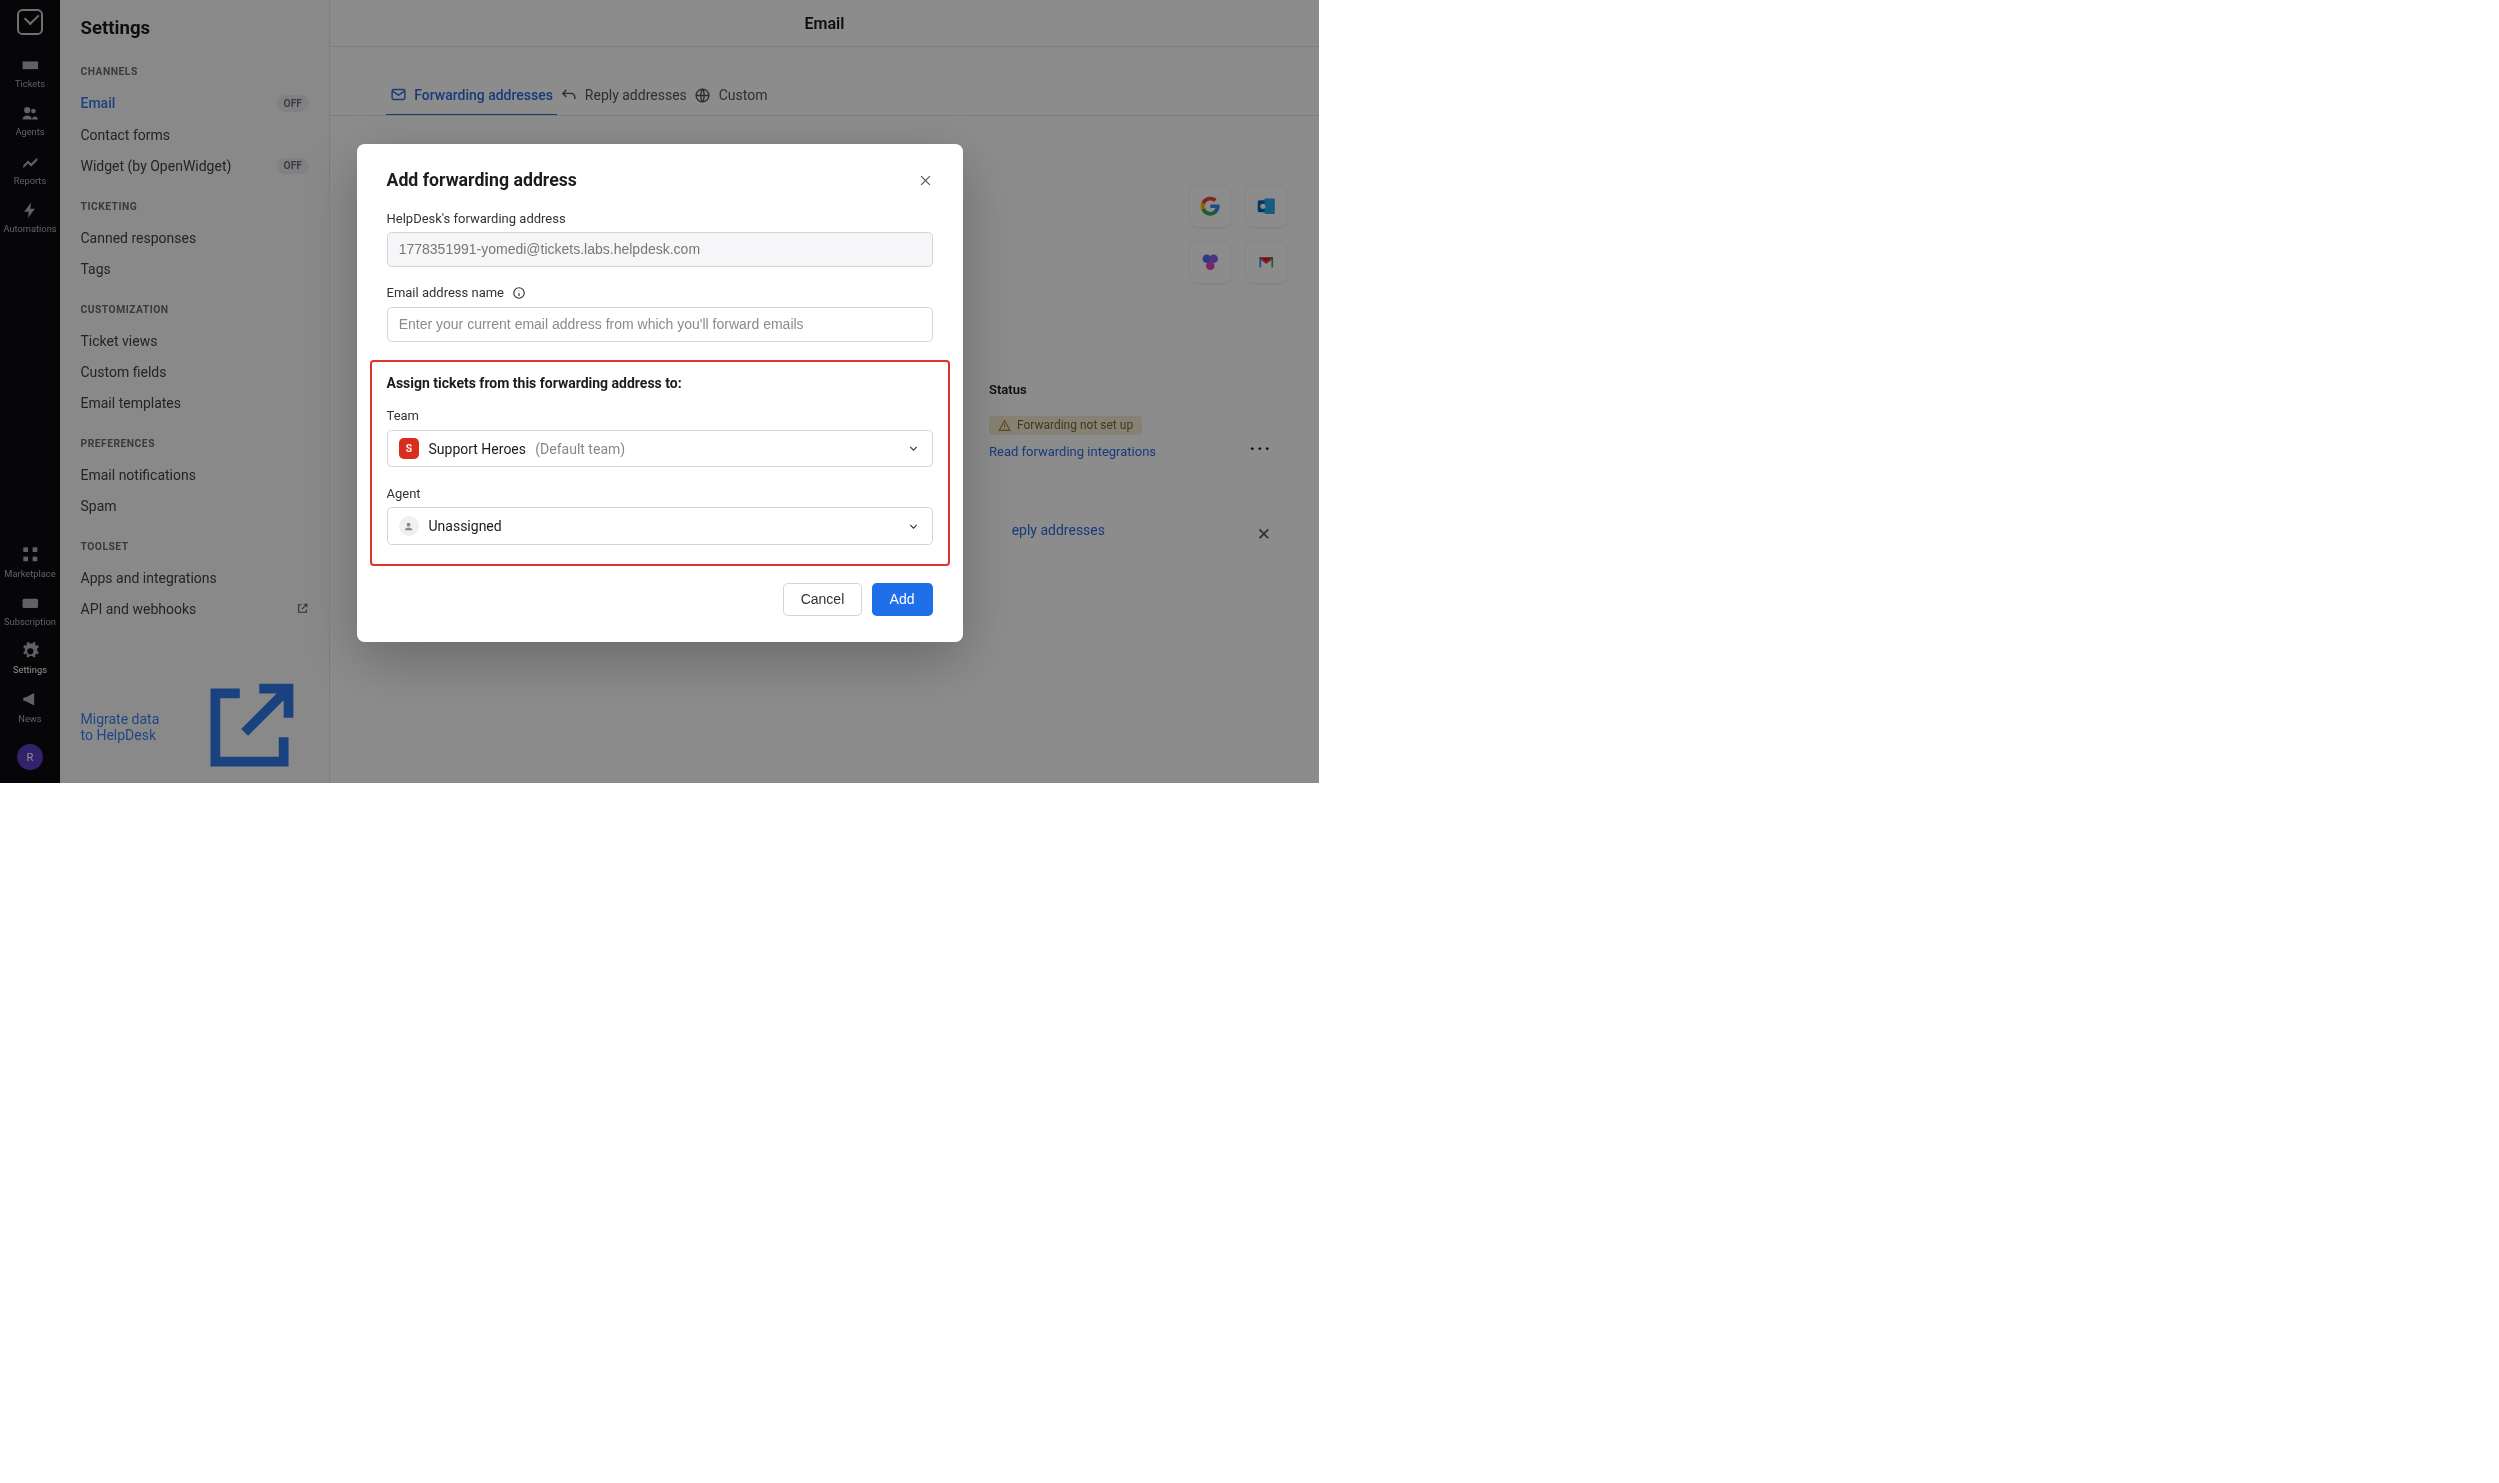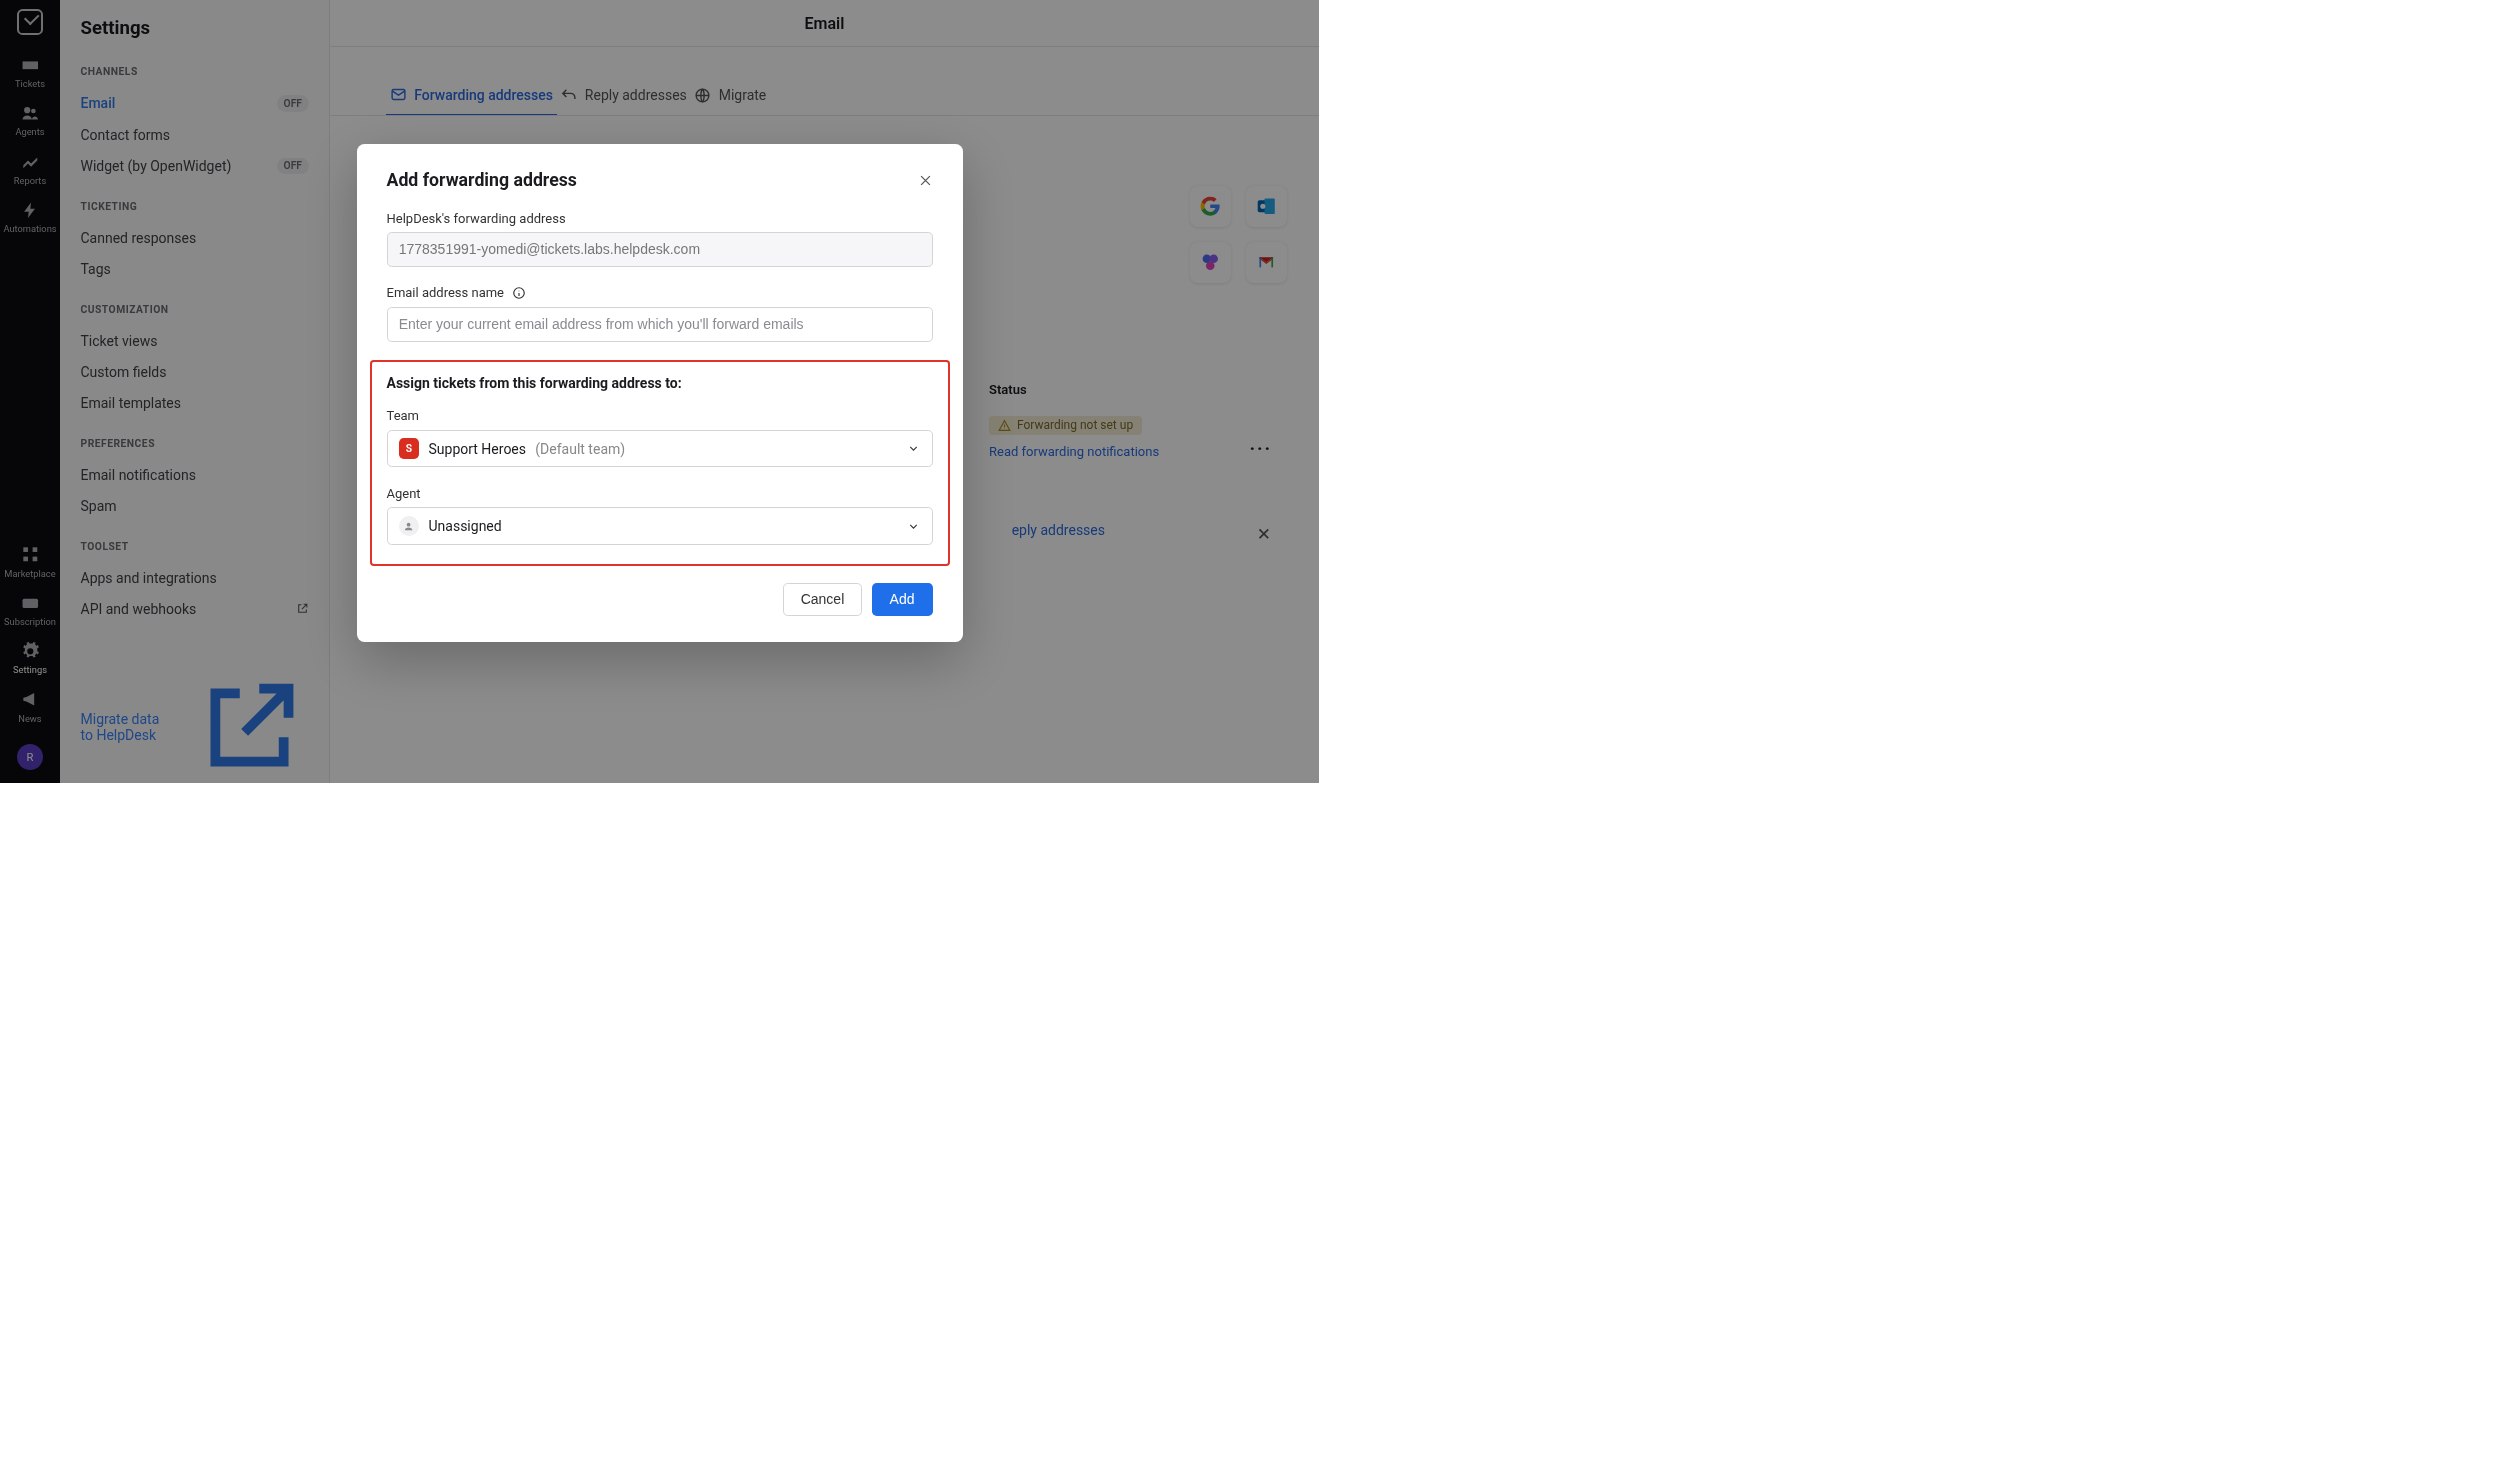--- a/index.html
+++ b/index.html
@@ -216,21 +216,21 @@
       <svg viewBox="0 0 24 24" fill="none" stroke="#555" stroke-width="2">
           <path d="M9 14l-5-5 5-5M4 9h11a6 6 0 016 6v2"></path>
         </svg>
       <span>Reply addresses</span>
     </div>
     <div class="tab">
       <svg viewBox="0 0 24 24" fill="none" stroke="#555" stroke-width="2">
           <circle cx="12" cy="12" r="9"></circle>
           <path d="M3 12h18M12 3c3 3 3 15 0 18M12 3c-3 3-3 15 0 18"></path>
         </svg>
-      <span>Migrate</span>
+      <span>Custom</span>
     </div>
   </div>
 
   <div class="provider-cards">
     <div class="provider-card">
         <svg width="20.5" height="20.5" viewBox="0 0 24 24">
           <path fill="#4285F4" d="M23 12c0-.8-.1-1.4-.2-2H12v4h6c-.3 1.4-1.1 2.6-2.3 3.4v2.8h3.7C21.6 18 23 15.3 23 12z"></path>
           <path fill="#34A853" d="M12 23c3 0 5.5-1 7.4-2.7l-3.7-2.8c-1 .7-2.3 1.1-3.7 1.1-2.9 0-5.3-1.9-6.2-4.5H1.9v2.9C3.8 20.6 7.6 23 12 23z"></path>
           <path fill="#FBBC05" d="M5.8 14.1c-.2-.7-.4-1.4-.4-2.1s.1-1.4.4-2.1V7H1.9C1.1 8.5.7 10.2.7 12s.4 3.5 1.2 5z"></path>
           <path fill="#EA4335" d="M12 5.4c1.6 0 3.1.6 4.2 1.6l3.2-3.2C17.5 1.9 15 1 12 1 7.6 1 3.8 3.4 1.9 7l3.9 2.9C6.7 7.3 9.1 5.4 12 5.4z"></path>
@@ -262,21 +262,21 @@
   </div>
 
   <div class="status-area">
     <div class="status-label">Status</div>
     <div class="status-badge">
       <svg width="13" height="13" viewBox="0 0 24 24" fill="none" stroke="#aa8a2a" stroke-width="2">
           <path d="M12 3l10 18H2zM12 10v5m0 2v1"></path>
         </svg>
       <span>Forwarding not set up</span>
     </div>
-    <div class="status-link">Read forwarding notifications</div>
+    <div class="status-link">Read forwarding integrations</div>
   </div>
   <div class="more-dots">···</div>
   <div class="reply-link">eply addresses</div>
   <div class="close-x-reply">✕</div>
 </div>
 
 <div class="dim-overlay"></div>
 
 <div class="modal-wrap">
   <div class="modal">

